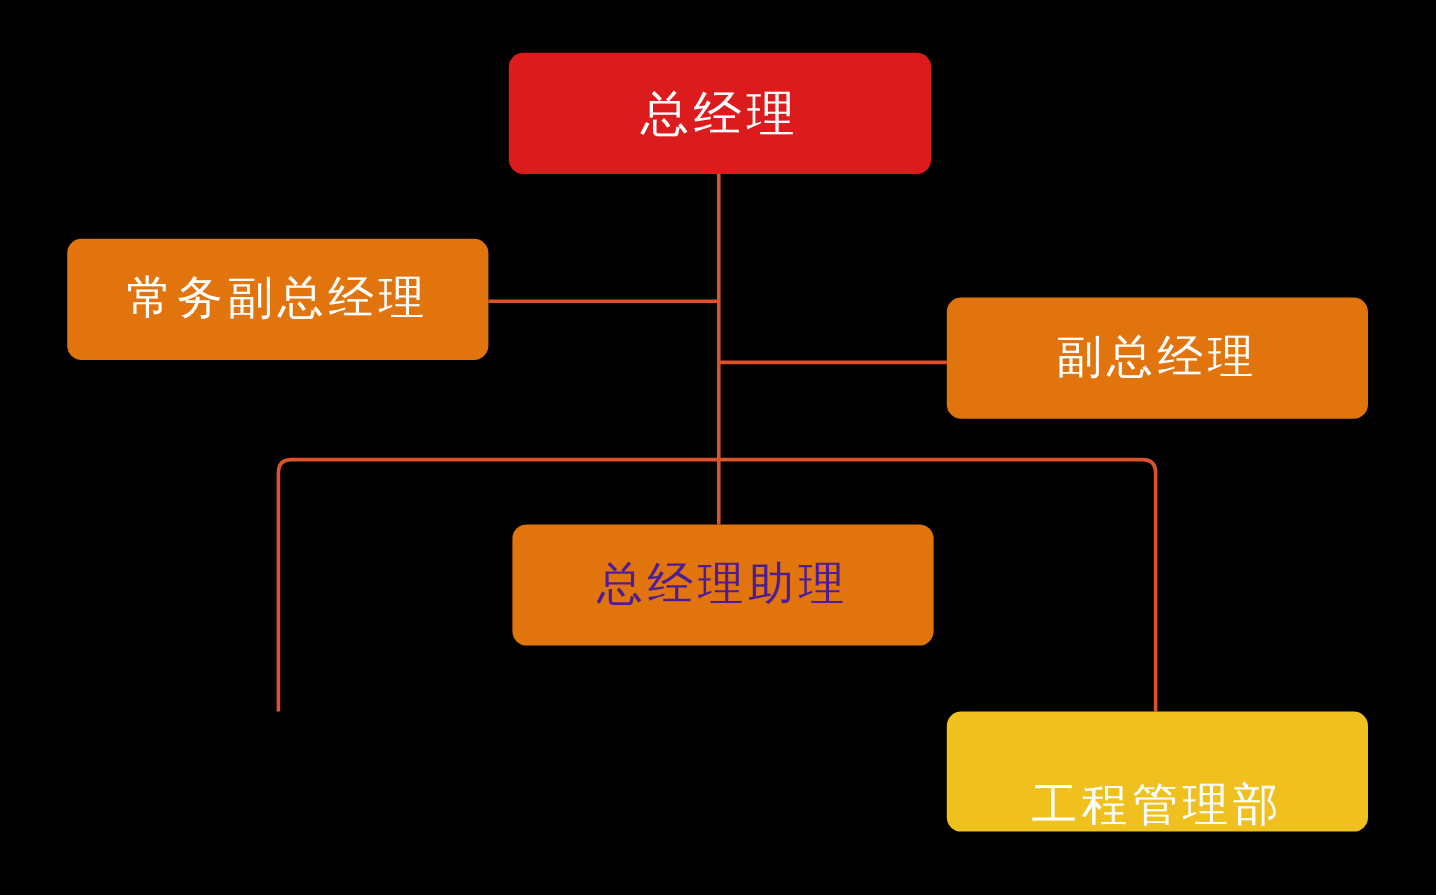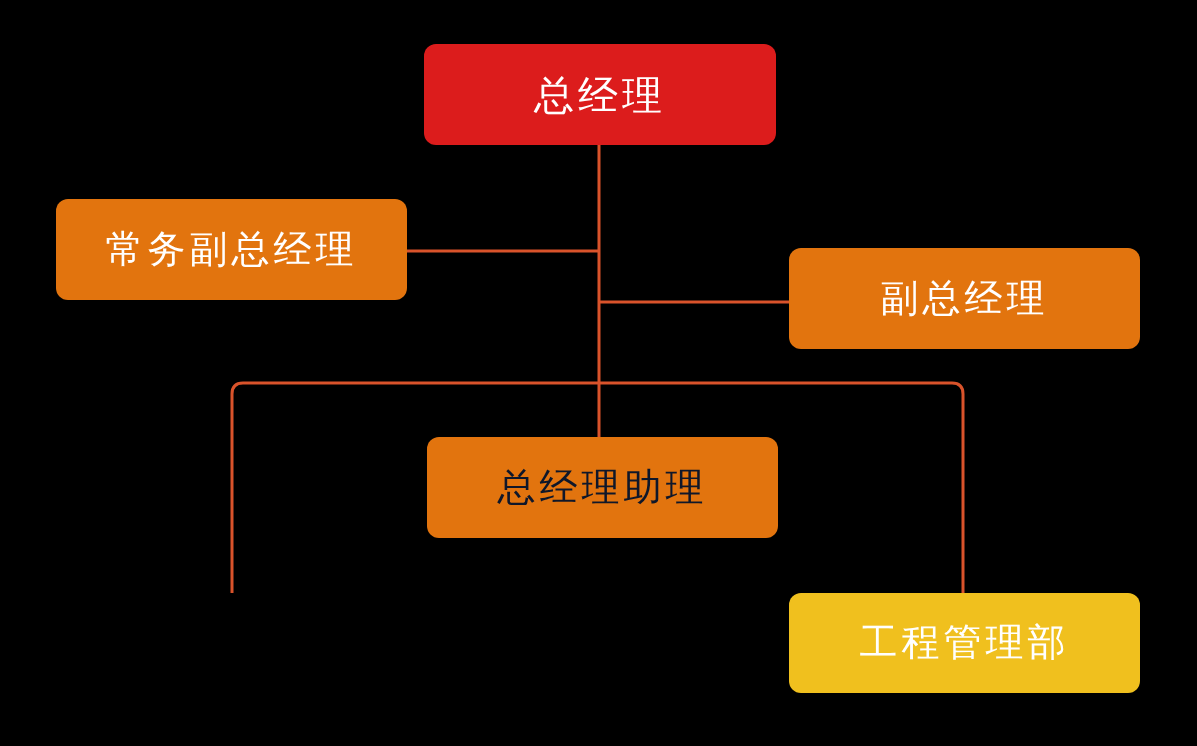--- a/index.html
+++ b/index.html
@@ -73,22 +73,22 @@
   </div>
 
   <div class="node level-1" style="left: 56px; top: 199px; width: 351px; height: 101px; background: rgb(226, 116, 14); color: rgb(255, 255, 255); text-align: right;">
     <span class="node-label">常务副总经理</span>
   </div>
 
   <div class="node level-1" style="left: 789px; top: 248px; width: 351px; height: 101px; background: rgb(226, 116, 14); color: rgb(255, 255, 255);">
     <span class="node-label">副总经理</span>
   </div>
 
-  <div class="node level-1" style="left: 427px; top: 437px; width: 351px; height: 101px; background: rgb(226, 116, 14); color: #0f172a;">
+  <div class="node level-1" style="left: 427px; top: 437px; width: 351px; height: 101px; background: rgb(226, 116, 14); color: #4c1d95;">
     <span class="node-label">总经理助理</span>
   </div>
 
 
-  <div class="node level-2" style="left: 789px; top: 593px; width: 351px; height: 100px; background: rgb(240, 192, 30); color: rgb(255, 255, 255);">
+  <div class="node level-2" style="left: 789px; top: 593px; width: 351px; height: 100px; background: rgb(240, 192, 30); color: rgb(255, 255, 255); align-items: flex-end;">
     <span class="node-label">工程管理部</span>
   </div>
 
 </div>
 
 </body></html>

